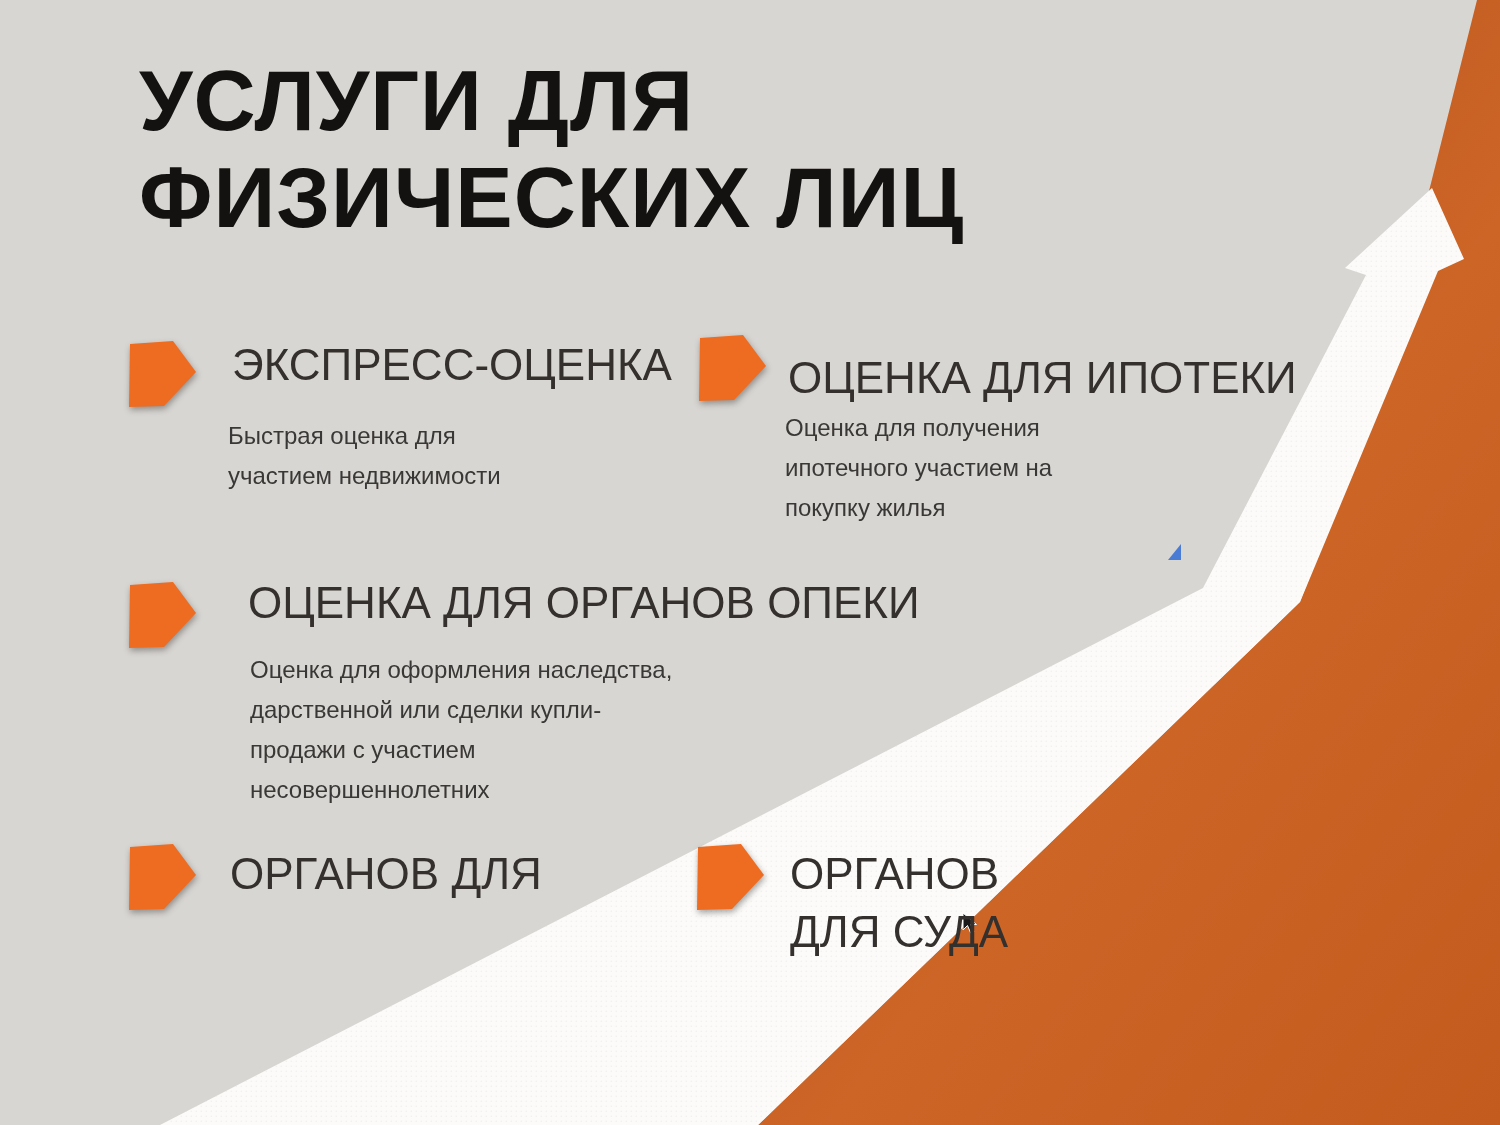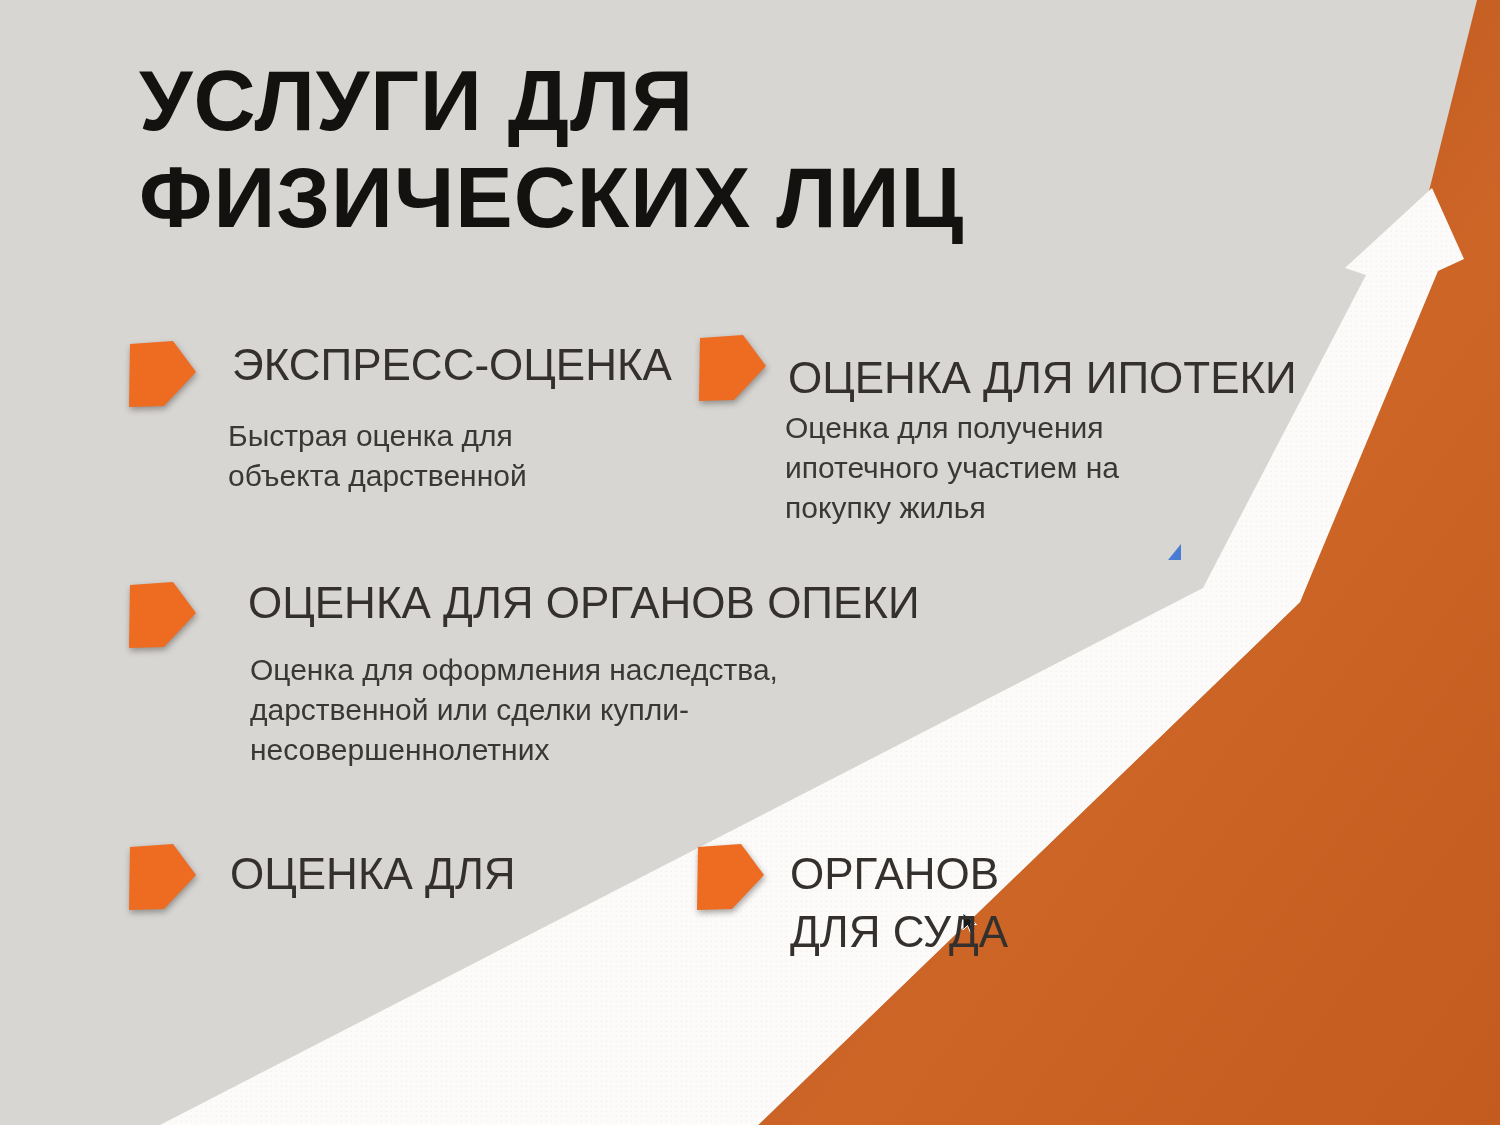--- a/index.html
+++ b/index.html
@@ -13,21 +13,21 @@
   .slide-title{left:130px;top:43px;margin:9px;
     font-size:86px;font-weight:800;line-height:97px;letter-spacing:1px;
     color:var(--title_text,#141210);}
   .slide-title span{display:block;}
 
   .sec-heading{font-size:44px;font-weight:normal;line-height:1.2;
     color:var(--heading_text,#34302d);letter-spacing:0;white-space:nowrap;}
   .sec-heading.two-line{line-height:58px;}
   .sec-heading.two-line span{display:block;}
 
-  .sec-body{font-size:30px;font-weight:400;line-height:40px;
+  .sec-body{font-size:24px;font-weight:400;line-height:40px;
     color:var(--body_text,#3a3836);white-space:nowrap;}
 
   .bullet{position:absolute;width:68px;height:68px;
     filter:drop-shadow(1px 3px 3px rgba(60,55,50,0.45));}
 </style>
 </head>
 <body>
 
 <div class="canvas">
 
@@ -59,48 +59,49 @@
     <span>УСЛУГИ ДЛЯ</span>
     <span>ФИЗИЧЕСКИХ ЛИЦ</span>
   </h1>
 
   <svg class="bullet" style="left:128px;top:340px" viewBox="0 0 68 68">
     <polygon points="2,4 45,1 68,32 36,66 1,67" style="fill:var(--bullet_orange,#ee6c21)"></polygon>
   </svg>
   <div class="abs sec-heading" style="left:232px;top:339px">ЭКСПРЕСС-ОЦЕНКА</div>
   <div class="abs sec-body" style="left:228px;top:416px">
     <div>Быстрая оценка для</div>
-    <div>объекта дарственной</div>
+    <div>участием недвижимости</div>
   </div>
 
   <svg class="bullet" style="left:698px;top:334px" viewBox="0 0 68 68">
     <polygon points="2,4 45,1 68,32 36,66 1,67" style="fill:var(--bullet_orange,#ee6c21)"></polygon>
   </svg>
   <div class="abs sec-heading" style="left:788px;top:352px">ОЦЕНКА ДЛЯ ИПОТЕКИ</div>
   <div class="abs sec-body" style="left:785px;top:408px">
     <div>Оценка для получения</div>
     <div>ипотечного участием на</div>
     <div>покупку жилья</div>
   </div>
 
   <svg class="bullet" style="left:128px;top:581px" viewBox="0 0 68 68">
     <polygon points="2,4 45,1 68,32 36,66 1,67" style="fill:var(--bullet_orange,#ee6c21)"></polygon>
   </svg>
   <div class="abs sec-heading" style="left:248px;top:577px">ОЦЕНКА ДЛЯ ОРГАНОВ ОПЕКИ</div>
   <div class="abs sec-body" style="left:250px;top:650px">
     <div>Оценка для оформления наследства,</div>
     <div>дарственной или сделки купли-</div>
+    <div>продажи с участием</div>
     <div>несовершеннолетних</div>
   </div>
 
   <svg class="bullet" style="left:128px;top:843px" viewBox="0 0 68 68">
     <polygon points="2,4 45,1 68,32 36,66 1,67" style="fill:var(--bullet_orange,#ee6c21)"></polygon>
   </svg>
   <div class="abs sec-heading two-line" style="left:230px;top:845px">
-    <span>ОЦЕНКА ДЛЯ</span>
+    <span>ОРГАНОВ ДЛЯ</span>
   </div>
 
   <svg class="bullet" style="left:696px;top:843px" viewBox="0 0 68 68">
     <polygon points="2,4 45,1 68,32 36,66 1,67" style="fill:var(--bullet_orange,#ee6c21)"></polygon>
   </svg>
   <div class="abs sec-heading two-line" style="left:790px;top:845px">
     <span>ОРГАНОВ</span>
     <span>ДЛЯ СУДА</span>
   </div>
 

